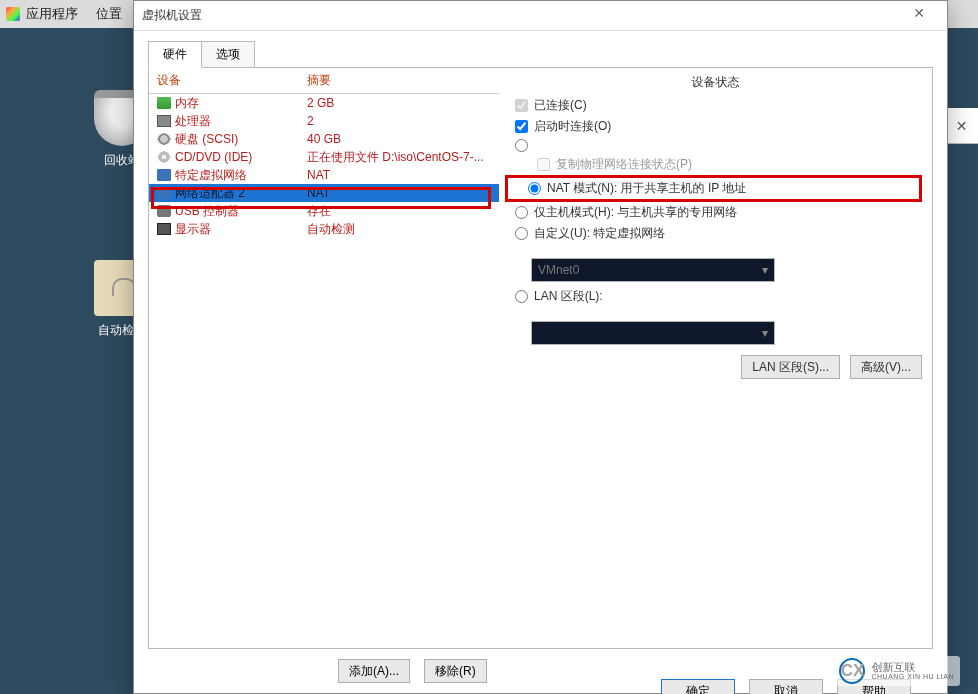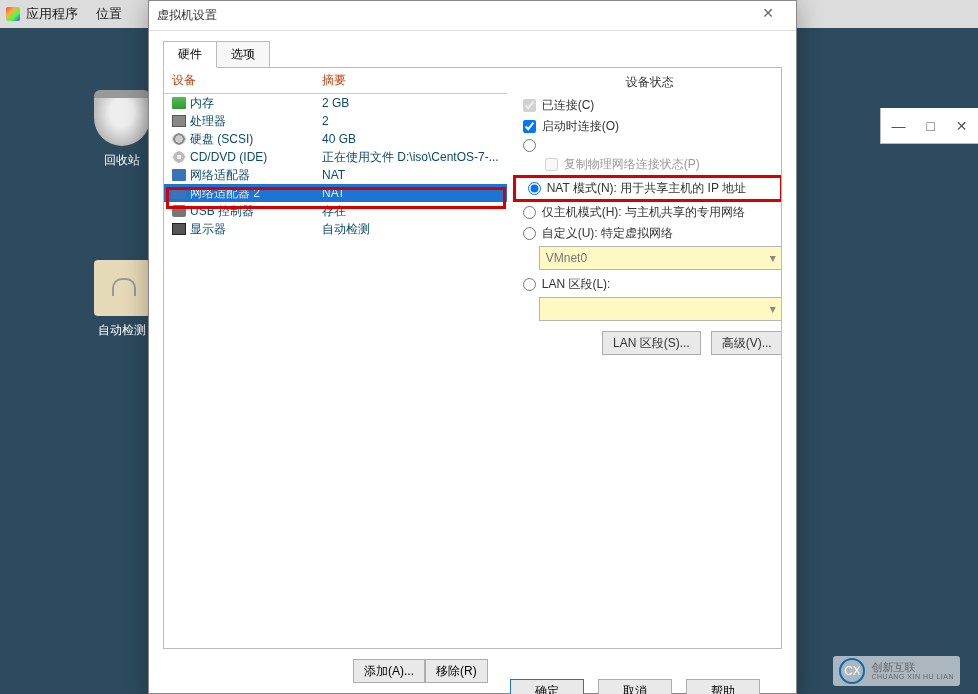--- a/index.html
+++ b/index.html
@@ -18,64 +18,64 @@
 .home-folder { top: 260px; left: 82px; }
 .home-folder .glyph { background: #e6d9b8; border-radius: 4px; position: relative; }
 .home-folder .glyph::before { content:""; position:absolute; left:18px; top:18px; width:20px; height:16px; border:2px solid #999; border-bottom:none; border-radius:10px 10px 0 0; }
 
 
 .ghost-window { position: absolute; top: 108px; right: 0; width: 98px; height: 36px; background: #fff; display: flex; align-items: center; justify-content: space-around; border-left:1px solid #bbb; border-bottom:1px solid #bbb; }
 .ghost-window span { font-size: 14px; color: #555; }
 
 
 .watermark { position: absolute; bottom: 8px; right: 18px; display: flex; align-items: center; font-size: 11px; color: #666; background: rgba(255,255,255,0.6); padding: 2px 6px; border-radius: 3px; }
-.watermark .logo { width: 26px; height: 26px; border: 2px solid #0a6cb3; border-radius: 50%; font-weight: normal; color: #ffffff; display:flex; align-items:center; justify-content:center; margin-right: 6px; font-size: 12px; }
+.watermark .logo { width: 26px; height: 26px; border: 2px solid #0a6cb3; border-radius: 50%; font-weight: bold; color: #a3a3a3; display:flex; align-items:center; justify-content:center; margin-right: 6px; font-size: 17px; }
 .watermark .txt { line-height: 1.1; }
 
 
-.dialog { position: absolute; top: 0; left: 148px; width: 649px; height: 694px; background: #fff; border: 1px solid #888; box-shadow: 0 4px 24px rgba(0,0,0,.3); display: flex; flex-direction: column; }
+.dialog { position: absolute; top: 0; left: 133px; width: 815px; height: 694px; background: #fff; border: 1px solid #888; box-shadow: 0 4px 24px rgba(0,0,0,.3); display: flex; flex-direction: column; }
 .dlg-title { height: 30px; display: flex; align-items: center; padding: 0 8px; font-size: 12px; color: #333; border-bottom: 1px solid #ddd; }
 .dlg-title .close { margin-left: auto; width: 40px; height: 22px; text-align: center; color: #666; font-size: 14px; cursor: default; }
 
 .dlg-body { flex: 1; padding: 10px 14px 6px 14px; display: flex; flex-direction: column; overflow: hidden; }
 
 .tabs { display: flex; font-size: 12px; }
 .tab { padding: 4px 14px; border: 1px solid #bbb; background: #f7f7f7; margin-right: -1px; cursor: default; }
 .tab.active { background: #fff; border-bottom: 1px solid #fff; position: relative; z-index: 2; }
 
 .content { flex: 1; border: 1px solid #bbb; margin-top: -1px; display: flex; overflow: hidden; }
 
 
 .left-panel { width: 350px; border-right: none; display: flex; flex-direction: column; }
 .device-header { display: flex; font-size: 12px; border-bottom: 1px solid #ccc; padding: 4px 8px; color: #c2410c; background: #fff; }
 .device-header .col1 { width: 150px; }
 .device-list { flex: 1; overflow: auto; font-size: 12px; position: relative; }
-.device-row { display: flex; align-items: center; padding: 2px 8px; height: 18px; color: #0c4a6e; }
-.device-row.selected { background: #1e74d2; color: #e5e5e5; }
+.device-row { display: flex; align-items: center; padding: 2px 8px; height: 18px; color: #b91c1c; }
+.device-row.selected { background: #1e74d2; color: #0f172a; }
 .device-row .icon { width: 14px; height: 12px; margin-right: 4px; flex-shrink: 0; }
 .device-row .name { width: 132px; white-space: nowrap; overflow: hidden; }
 .device-row .summary { flex: 1; white-space: nowrap; overflow: hidden; }
 .red-box-left { position: absolute; border: 3px solid #d60000; pointer-events: none; }
 
 
 .right-panel { flex: 1; padding: 0 10px 6px 10px; font-size: 12px; color: #333; display: flex; flex-direction: column; }
 .group-title { margin-top: 6px; margin-bottom: 4px; text-align: center; }
 .check-row, .radio-row { display: flex; align-items: center; padding: 2px 0 2px 6px; }
 .check-row input, .radio-row input { margin-right: 6px; }
 .indent { margin-left: 22px; }
-.dropdown { width: 244px; height: 24px; border: 1px solid #b5b5b5; background: #fef9c3; margin-left: 22px; margin-top: 2px; display: flex; align-items: center; padding: 8px 6px; color: #777; font-size: 12px; position: relative; }
+.dropdown { width: 244px; height: 24px; border: 1px solid #b5b5b5; background: #0f172a; margin-left: 22px; margin-top: 14px; display: flex; align-items: center; padding: 8px 6px; color: #777; font-size: 12px; position: relative; }
 .dropdown::after { content: "▾"; position: absolute; right: 6px; color: #888; }
 
-.red-box-right { border: 3px solid #d60000; padding: 2px 12px; margin-left: -4px; display: inline-flex; }
+.red-box-right { border: 3px solid #d60000; padding: 2px 20px; margin-left: -4px; display: inline-flex; }
 
 .right-buttons { margin-top: 10px; display: flex; justify-content: flex-end; gap: 10px; }
 .btn { height: 24px; padding: 0 10px; border: 1px solid #adadad; background: #e9e9e9; font-size: 12px; display: inline-flex; align-items: center; cursor: default; }
 
 
-.bottom-buttons { display: flex; justify-content: center; padding: 10px 0 4px; }
+.bottom-buttons { display: flex; justify-content: center; gap: 14px; padding: 10px 0 4px; }
 .bottom-buttons.under-left { justify-content: flex-start; padding-left: 190px; }
 
 .footer-buttons { position: absolute; bottom: 0; left: 0; right: 0; height: 14px; display: flex; justify-content: flex-end; gap: 14px; padding: 0 36px 0 0; }
 .footer-buttons .btn { min-width: 74px; justify-content: center; }
 
 
 .ic { display:inline-block; width:12px; height:10px; }
 .ic-mem { background: linear-gradient(#5b5,#393); border-radius:1px; }
 .ic-cpu { background:#888; border:1px solid #555; }
 .ic-disk { background: radial-gradient(circle,#ccc 40%,#888 42%,#888 60%,#ccc 62%); border-radius:50%; }
@@ -143,21 +143,21 @@
             <span class="name">硬盘 (SCSI)</span>
             <span class="summary">40 GB</span>
           </div>
           <div class="device-row">
             <span class="icon ic ic-cd"></span>
             <span class="name">CD/DVD (IDE)</span>
             <span class="summary">正在使用文件 D:\iso\CentOS-7-...</span>
           </div>
           <div class="device-row">
             <span class="icon ic ic-net"></span>
-            <span class="name">网络适配器</span>
+            <span class="name">特定虚拟网络</span>
             <span class="summary">NAT</span>
           </div>
           <div class="device-row selected">
             <span class="icon ic ic-net"></span>
             <span class="name">网络适配器 2</span>
             <span class="summary">NAT</span>
           </div>
           <div class="device-row">
             <span class="icon ic ic-usb"></span>
             <span class="name">USB 控制器</span>

